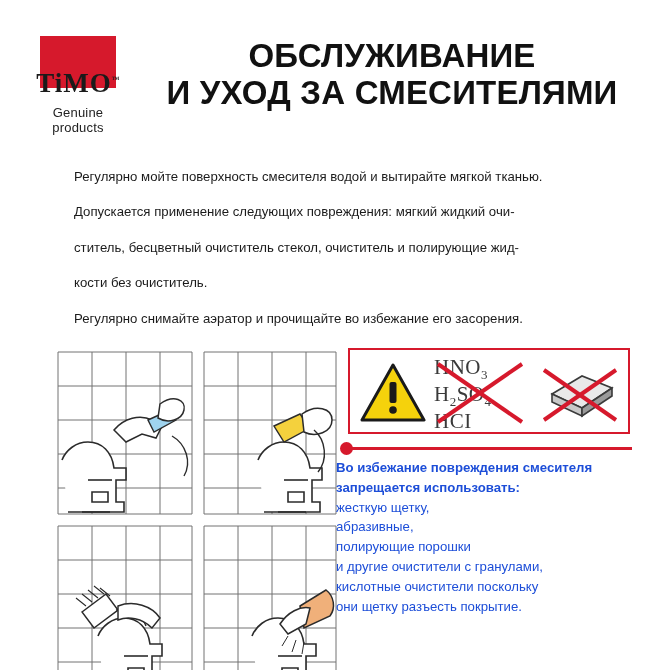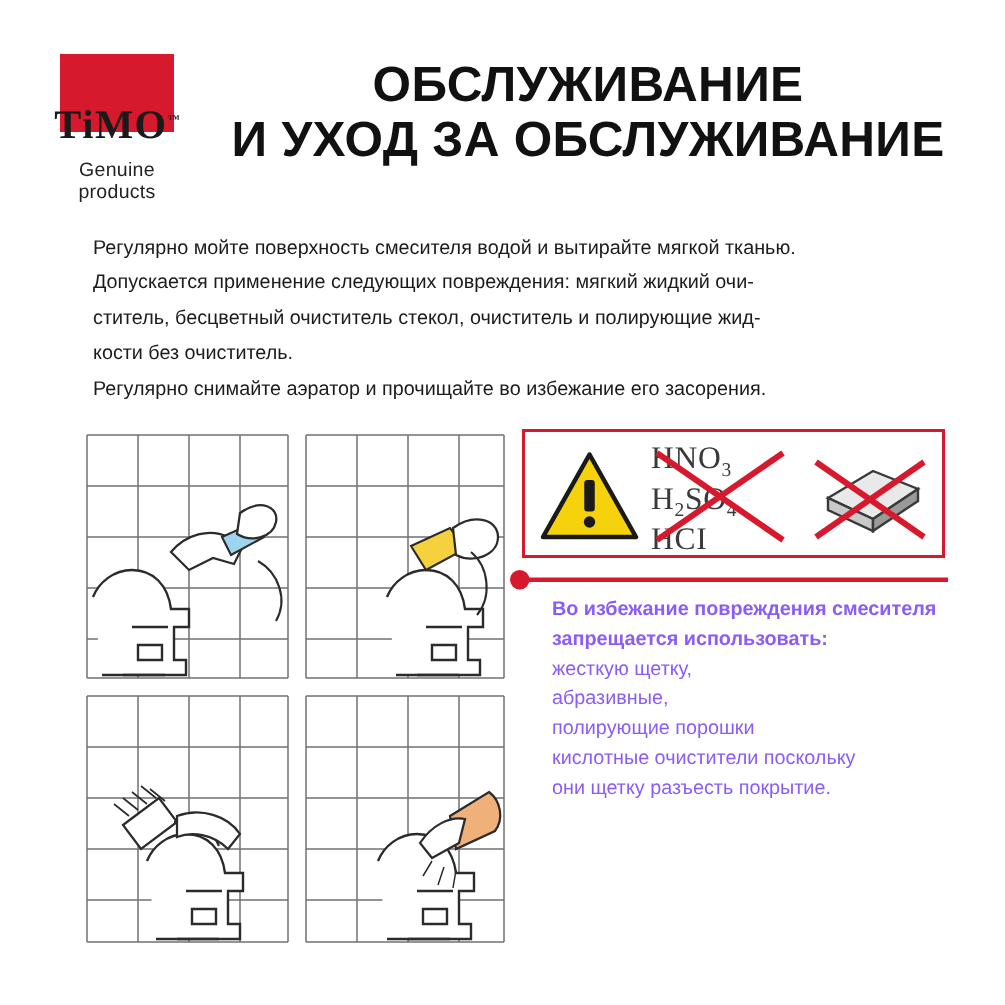--- a/index.html
+++ b/index.html
@@ -76,21 +76,21 @@
   }
 
   
   .intro {
     padding: 16px 26px 0 58px;
     font-size: 13.2px;
     line-height: 1.47;
     color: #1b1b1b;
   }
   .intro p {
-    margin: 4px;
+    margin: 16px;
   }
   .intro p + p {
     margin-top: 0;
   }
 
   
   .body-area {
     position: relative;
     margin-top: 14px;
     height: 352px;
@@ -180,46 +180,46 @@
     left: 11px;
     top: 7px;
     width: 281px;
     height: 3px;
     background: #d6192c;
   }
 
   
   .right-text {
     position: absolute;
-    left: 368px;
+    left: 336px;
     top: 114px;
     width: 288px;
     font-size: 13.2px;
     line-height: 1.5;
-    color: #8b5cf6;
+    color: #1d4ed8;
   }
   .right-text .bold {
     font-weight: bold;
   }
   .right-text p { margin: 0; }
 </style>
 </head>
 <body>
 
 <div class="page">
 
   <div class="header">
     <div class="logo-block">
       <div class="logo-square"></div>
       <div class="logo-word"><span>TiMO</span><span class="tm">™</span></div>
       <div class="logo-sub">Genuine products</div>
     </div>
     <div class="title-block">
       <div class="title-line">ОБСЛУЖИВАНИЕ</div>
-      <div class="title-line">И УХОД ЗА ОБСЛУЖИВАНИЕ</div>
+      <div class="title-line">И УХОД ЗА СМЕСИТЕЛЯМИ</div>
     </div>
   </div>
 
   <div class="intro">
     <p>Регулярно мойте поверхность смесителя водой и вытирайте мягкой тканью.</p>
     <p>Допускается применение следующих повреждения: мягкий жидкий очи-</p>
     <p>ститель, бесцветный очиститель стекол, очиститель и полирующие жид-</p>
     <p>кости без очиститель.</p>
     <p>Регулярно снимайте аэратор и прочищайте во избежание его засорения.</p>
   </div>
@@ -349,18 +349,19 @@
       <div class="dot"></div>
       <div class="dot-line"></div>
     </div>
 
     <div class="right-text">
       <p class="bold">Во избежание повреждения смесителя</p>
       <p class="bold">запрещается использовать:</p>
       <p>жесткую щетку,</p>
       <p>абразивные,</p>
       <p>полирующие порошки</p>
+      <p>и другие очистители с гранулами,</p>
       <p>кислотные очистители поскольку</p>
       <p>они щетку разъесть покрытие.</p>
     </div>
 
   </div>
 </div>
 
 </body></html>

